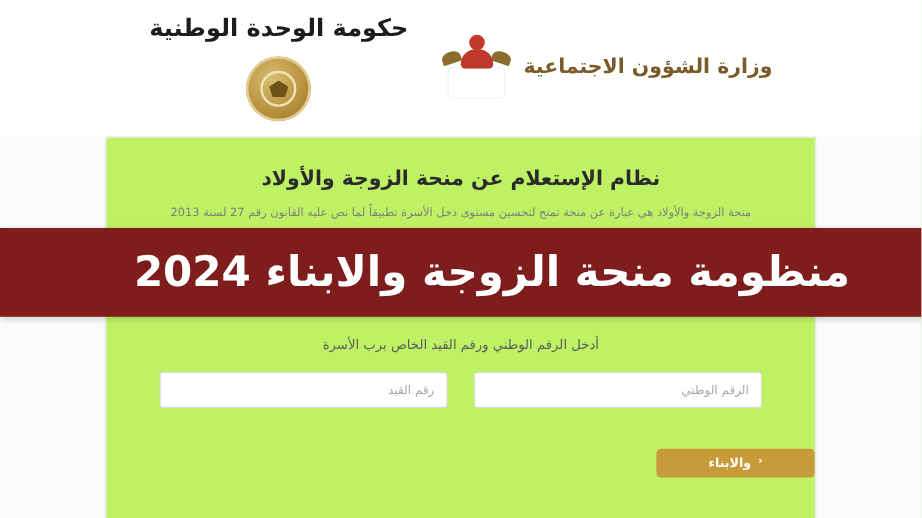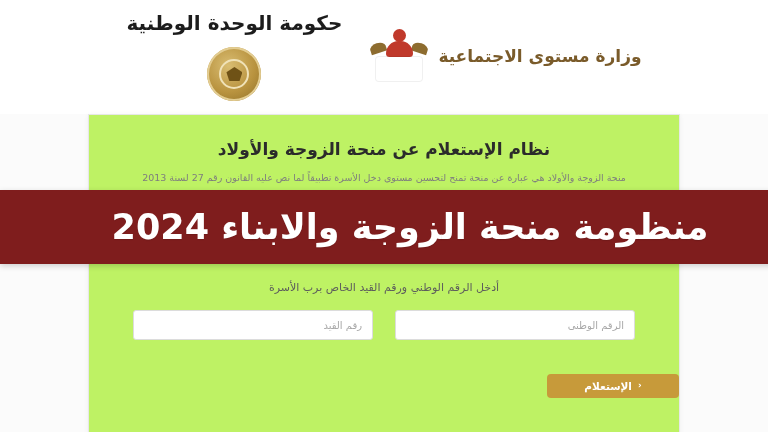--- a/index.html
+++ b/index.html
@@ -297,21 +297,21 @@
 <body>
 
 <div id="page">
 
   <div class="page-left-edge"></div>
   <div class="page-right-edge"></div>
 
   <header class="site-header">
 
     <div class="ministry-block">
-      <span class="ministry-text">وزارة مستوى الاجتماعية</span>
+      <span class="ministry-text">وزارة الشؤون الاجتماعية</span>
       <span class="ministry-mark">
         <span class="mark-wing-left"></span>
         <span class="mark-wing-right"></span>
         <span class="mark-person"></span>
         <span class="mark-body"></span>
         <span class="mark-flag">
           <span class="flag-stripe flag-red"></span>
           <span class="flag-stripe flag-black">
             <span class="flag-crescent"></span>
           </span>
@@ -335,21 +335,21 @@
     <p class="instruction">أدخل الرقم الوطني ورقم القيد الخاص برب الأسرة</p>
 
     <div class="fields-row">
       <input class="field-input" type="text" placeholder="الرقم الوطني" style="">
       <input class="field-input" type="text" placeholder="رقم القيد" style="">
     </div>
 
     <div class="submit-row">
       <button class="submit-button">
         <span class="submit-chevron">‹</span>
-        <span>الإستعلام</span>
+        <span>والابناء</span>
       </button>
     </div>
 
   </main>
 
   <div class="banner">
     <span class="banner-text">منظومة منحة الزوجة والابناء 2024</span>
   </div>
 
 </div>

